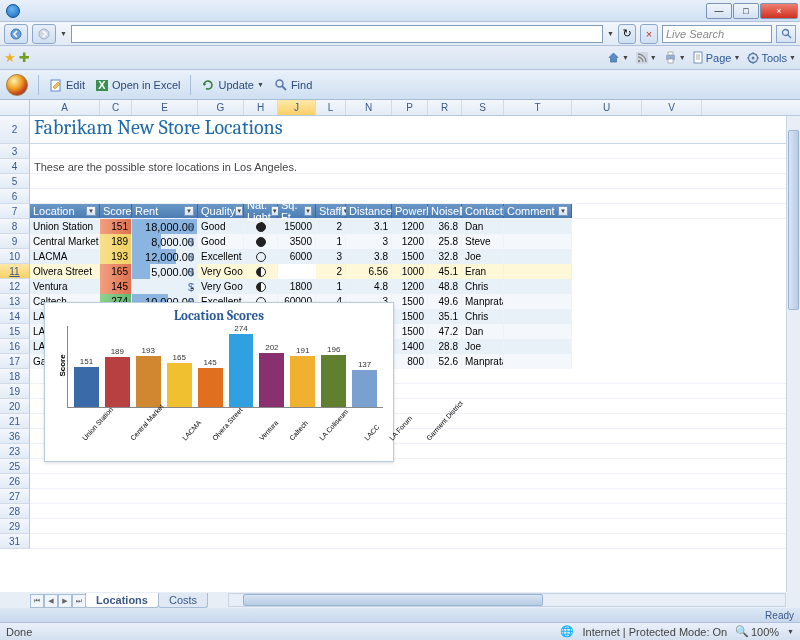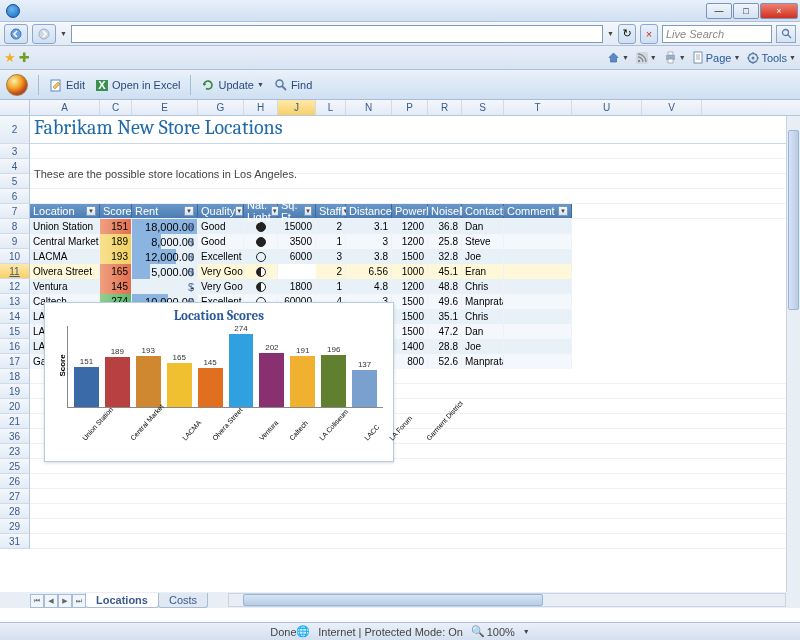--- a/index.html
+++ b/index.html
@@ -31,21 +31,21 @@
 .rowhead-spacer{width:30px;border-right:1px solid #b5c8de;}
 .colh{border-right:1px solid #d0dae8;text-align:center;color:#3a5a8a;line-height:16px;font-size:10px;}
 .grid-body{position:absolute;top:16px;left:0;right:14px;bottom:30px;overflow:hidden;}
 .row{display:flex;height:15px;}
 .rowh{width:30px;background:linear-gradient(#f4f7fc,#e2ebf6);border-right:1px solid #b5c8de;border-bottom:1px solid #d0dae8;text-align:center;color:#3a5a8a;line-height:15px;font-size:10px;}
 .rowh.sel{background:linear-gradient(#ffe8a8,#f8d068);text-decoration:underline;}
 .colh.sel{background:linear-gradient(#ffe8a8,#f8d068);}
 .cells{flex:1;border-bottom:1px solid #eef2f8;position:relative;}
 .title-row{height:28px;}
 .title-text{font-size:20px;color:#1f6aa8;font-family:Cambria,Georgia,serif;padding-left:4px;border-bottom:1px solid #c8d8ea;}
-.desc-text{color:#444;padding:2px 4px;margin-top:7px;}
+.desc-text{color:#444;padding:2px 4px;}
 .tblrow{display:flex;height:15px;}
 .hdr-cell{background:linear-gradient(#6a98c8,#4c7cb4);color:#fff;font-size:10px;display:flex;align-items:center;justify-content:space-between;padding:0 3px;border-right:1px solid #3a6aa0;}
 .drop{width:10px;height:10px;background:linear-gradient(#f8fafd,#d5e2f0);border:1px solid #7a98c0;font-size:6px;text-align:center;line-height:8px;color:#444;}
 .dcell{font-size:10px;padding:0 3px;display:flex;align-items:center;border-right:1px solid #eef2f8;height:15px;overflow:hidden;white-space:nowrap;}
 .stripe-a .dcell{background:#e8f0f8;}
 .stripe-b .dcell{background:#f4f8fc;}
 .sel-row .dcell{background:#fff8d8;}
 .score-red{background:linear-gradient(90deg,#f0a080,#e07050)!important;justify-content:flex-end;}
 .score-yel{background:linear-gradient(90deg,#f8e090,#f0d060)!important;justify-content:flex-end;}
 .score-grn{background:linear-gradient(90deg,#90d090,#60b870)!important;justify-content:flex-end;}
@@ -68,21 +68,21 @@
 .vthumb{position:absolute;top:14px;left:1px;right:1px;height:180px;background:linear-gradient(90deg,#d8e4f2,#b8cce4);border:1px solid #9ab4d4;border-radius:2px;}
 .hscroll{position:absolute;left:0;right:14px;bottom:14px;height:16px;background:#e8eef6;display:flex;align-items:center;}
 .sheet-tabs{display:flex;align-items:flex-end;height:16px;padding-left:30px;}
 .tab-nav{width:14px;height:14px;border:1px solid #a8bcd8;background:#f0f5fb;font-size:7px;text-align:center;line-height:12px;color:#666;}
 .sheet-tab{height:15px;padding:0 10px;border:1px solid #a8bcd8;border-top:none;background:#e0e8f4;color:#3a5a8a;line-height:14px;border-radius:0 0 3px 3px;margin-left:-1px;}
 .sheet-tab.active{background:#fff;font-weight:bold;}
 .hscroll-track{flex:1;height:14px;margin-left:20px;background:#e8eef6;border:1px solid #c8d4e4;position:relative;}
 .hthumb{position:absolute;left:14px;top:0;bottom:0;width:300px;background:linear-gradient(#d8e4f2,#b8cce4);border:1px solid #9ab4d4;border-radius:2px;}
 .corner{position:absolute;right:0;bottom:14px;width:14px;height:16px;background:#e8eef6;}
 .ready-bar{position:absolute;left:0;right:0;bottom:0;height:14px;background:linear-gradient(#dce8f6,#c8d8ec);display:flex;align-items:center;justify-content:flex-end;padding:0 6px;color:#3a5a8a;font-size:10px;}
-.statusbar{position:absolute;left:0;right:0;bottom:0;height:18px;background:linear-gradient(#eaf0f9,#d4e0f0);border-top:1px solid #b0c0d8;display:flex;align-items:center;justify-content:center;padding:0 6px;color:#444;font-size:10px;}
+.statusbar{position:absolute;left:0;right:0;bottom:0;height:18px;background:linear-gradient(#eaf0f9,#d4e0f0);border-top:1px solid #b0c0d8;display:flex;align-items:center;justify-content:space-between;padding:0 6px;color:#444;font-size:10px;}
 .status-right{display:flex;align-items:center;gap:8px;}
 .num{justify-content:flex-end;}
 .sep{width:1px;height:20px;background:#a8bcd8;}
 </style>
 </head>
 <body>
 
 <div class="titlebar">
   <div class="titlebar-left">
       <span class="ie-icon"></span>
@@ -646,20 +646,21 @@
       <div class="tab-nav">▶</div>
       <div class="tab-nav">⏭</div>
       <div class="sheet-tab active">Locations</div>
       <div class="sheet-tab">Costs</div>
     </div>
     <div class="hscroll-track">
         <div class="hthumb"></div>
       </div>
   </div>
   <div class="corner"></div>
+  <div class="ready-bar">Ready</div>
 </div>
 
 <div class="statusbar">
   <span>Done</span>
   <div class="status-right">
     <span>🌐</span>
     <span>Internet | Protected Mode: On</span>
     <span style="display:flex;align-items:center;gap:2px;">🔍<span>100%</span></span>
     <span class="dd">▼</span>
   </div>

